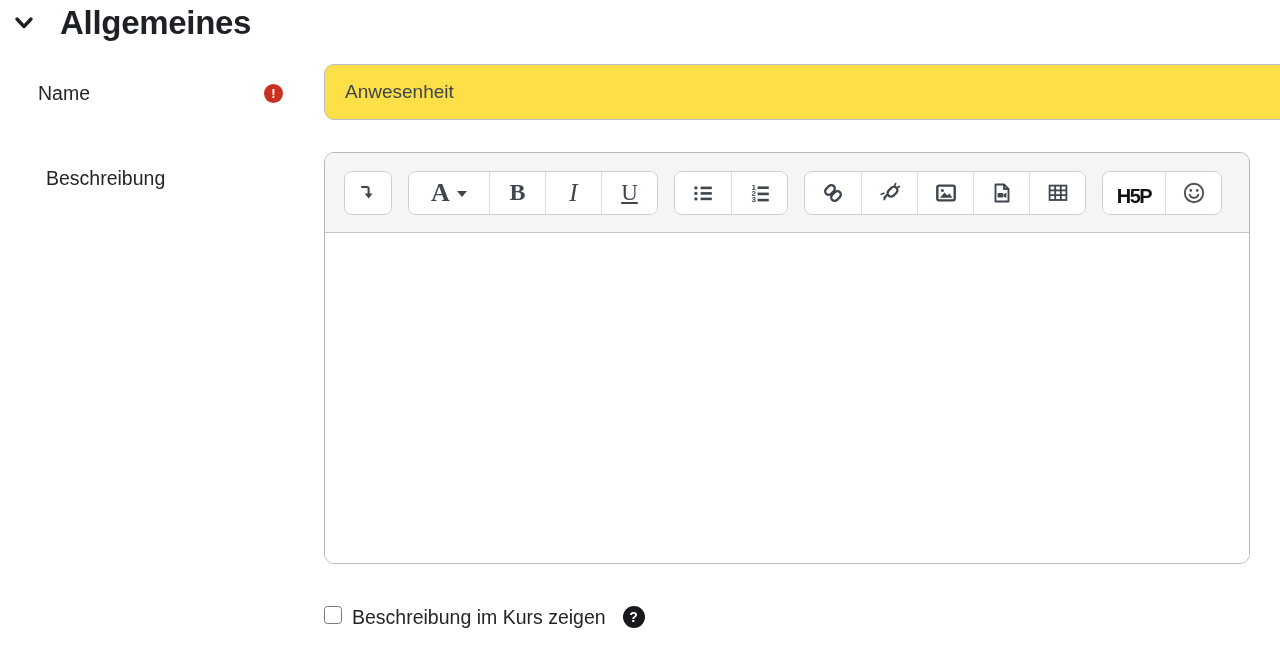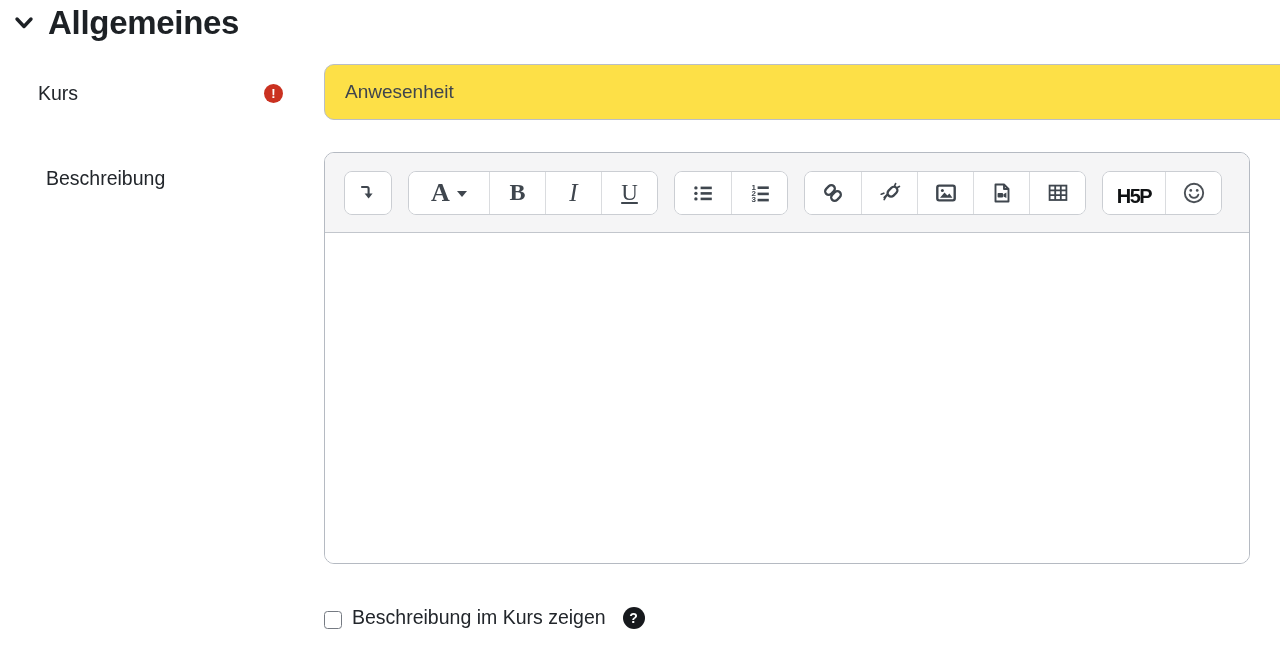--- a/index.html
+++ b/index.html
@@ -4,21 +4,21 @@
 <style>
   * { margin:0; padding:0; box-sizing:border-box; }
   html,body { background:#fff; }
   body { font-family:"Liberation Sans", sans-serif; color:#1d2125; }
   .screen { position:relative; width:1280px; height:648px; background:#fff; overflow:hidden; }
   .abs { position:absolute; }
 
   
   .section-header { left:0; top:4px; display:flex; align-items:center; cursor:pointer; }
   .chevron-wrap { width:48px; display:flex; justify-content:center; }
-  .section-title { font-size:33px; font-weight:bold; letter-spacing:-0.3px; color:#1d2125; margin-left:0; }
+  .section-title { font-size:33px; font-weight:bold; letter-spacing:-0.3px; color:#1d2125; margin-left:12px; }
 
   
   .field-label { font-size:19.5px; color:#22262b; }
 
   
   .required-badge { left:264px; top:84px; width:19px; height:19px; border-radius:50%;
     background:#ca3120; color:#fff; font-size:13px; font-weight:bold;
     display:flex; align-items:center; justify-content:center; }
 
   
@@ -46,21 +46,21 @@
   .glyph-italic { font-style:italic; font-size:25px; }
   .glyph-underline { text-decoration:underline; font-size:23px; }
   .glyph-font { font-family:"Liberation Serif", serif; font-size:26px; font-weight:bold; color:#3f464e; }
   .caret-down { width:0; height:0; border-left:5px solid transparent; border-right:5px solid transparent;
     border-top:6px solid #3f464e; margin-left:7px; margin-top:3px; }
   .h5p-label { font-size:20px; font-weight:800; letter-spacing:-1.5px; color:#101214;
     font-family:"Liberation Sans", sans-serif;margin-top:7px; }
   .editor-content { position:relative; height:331px; background:#fff; cursor:text; }
 
   
-  .checkbox-row { left:324px; top:606px; display:flex; align-items:flex-end; }
+  .checkbox-row { left:324px; top:606px; display:flex; align-items:flex-start; }
   .checkbox { appearance:none; -webkit-appearance:none; width:18px; height:18px;
     border:1px solid #757a82; border-radius:3.5px; background:#fff; cursor:pointer; margin:0; }
   .checkbox-label { margin-left:10px; font-size:19.5px; color:#22262b; cursor:pointer; }
   .help-badge { margin-left:17px; width:22px; height:22px; border-radius:50%;
     background:#17191d; color:#fff; font-size:14px; font-weight:bold;
     display:flex; align-items:center; justify-content:center; cursor:pointer; }
 
   svg { display:block; }
 </style>
 </head>
@@ -70,21 +70,21 @@
 
   <div class="abs section-header">
     <span class="chevron-wrap">
       <svg width="28" height="28" viewBox="0 0 28 28">
         <polyline points="7,10 14,17.5 21,10" fill="none" stroke="#1d2125" stroke-width="3.4" stroke-linecap="round" stroke-linejoin="round"></polyline>
       </svg>
     </span>
     <span class="section-title">Allgemeines</span>
   </div>
 
-  <div class="abs field-label" style="left:38px; top:82px;">Kurs</div>
+  <div class="abs field-label" style="left:38px; top:82px;">Name</div>
   <div class="abs required-badge">
     <span>!</span>
   </div>
   <input class="abs text-input" type="text" value="Anwesenheit" style="">
 
   <div class="abs field-label" style="left:38px; top:167px;margin-left:8px;">Beschreibung</div>
 
   <div class="abs editor">
     <div class="editor-toolbar">
 

